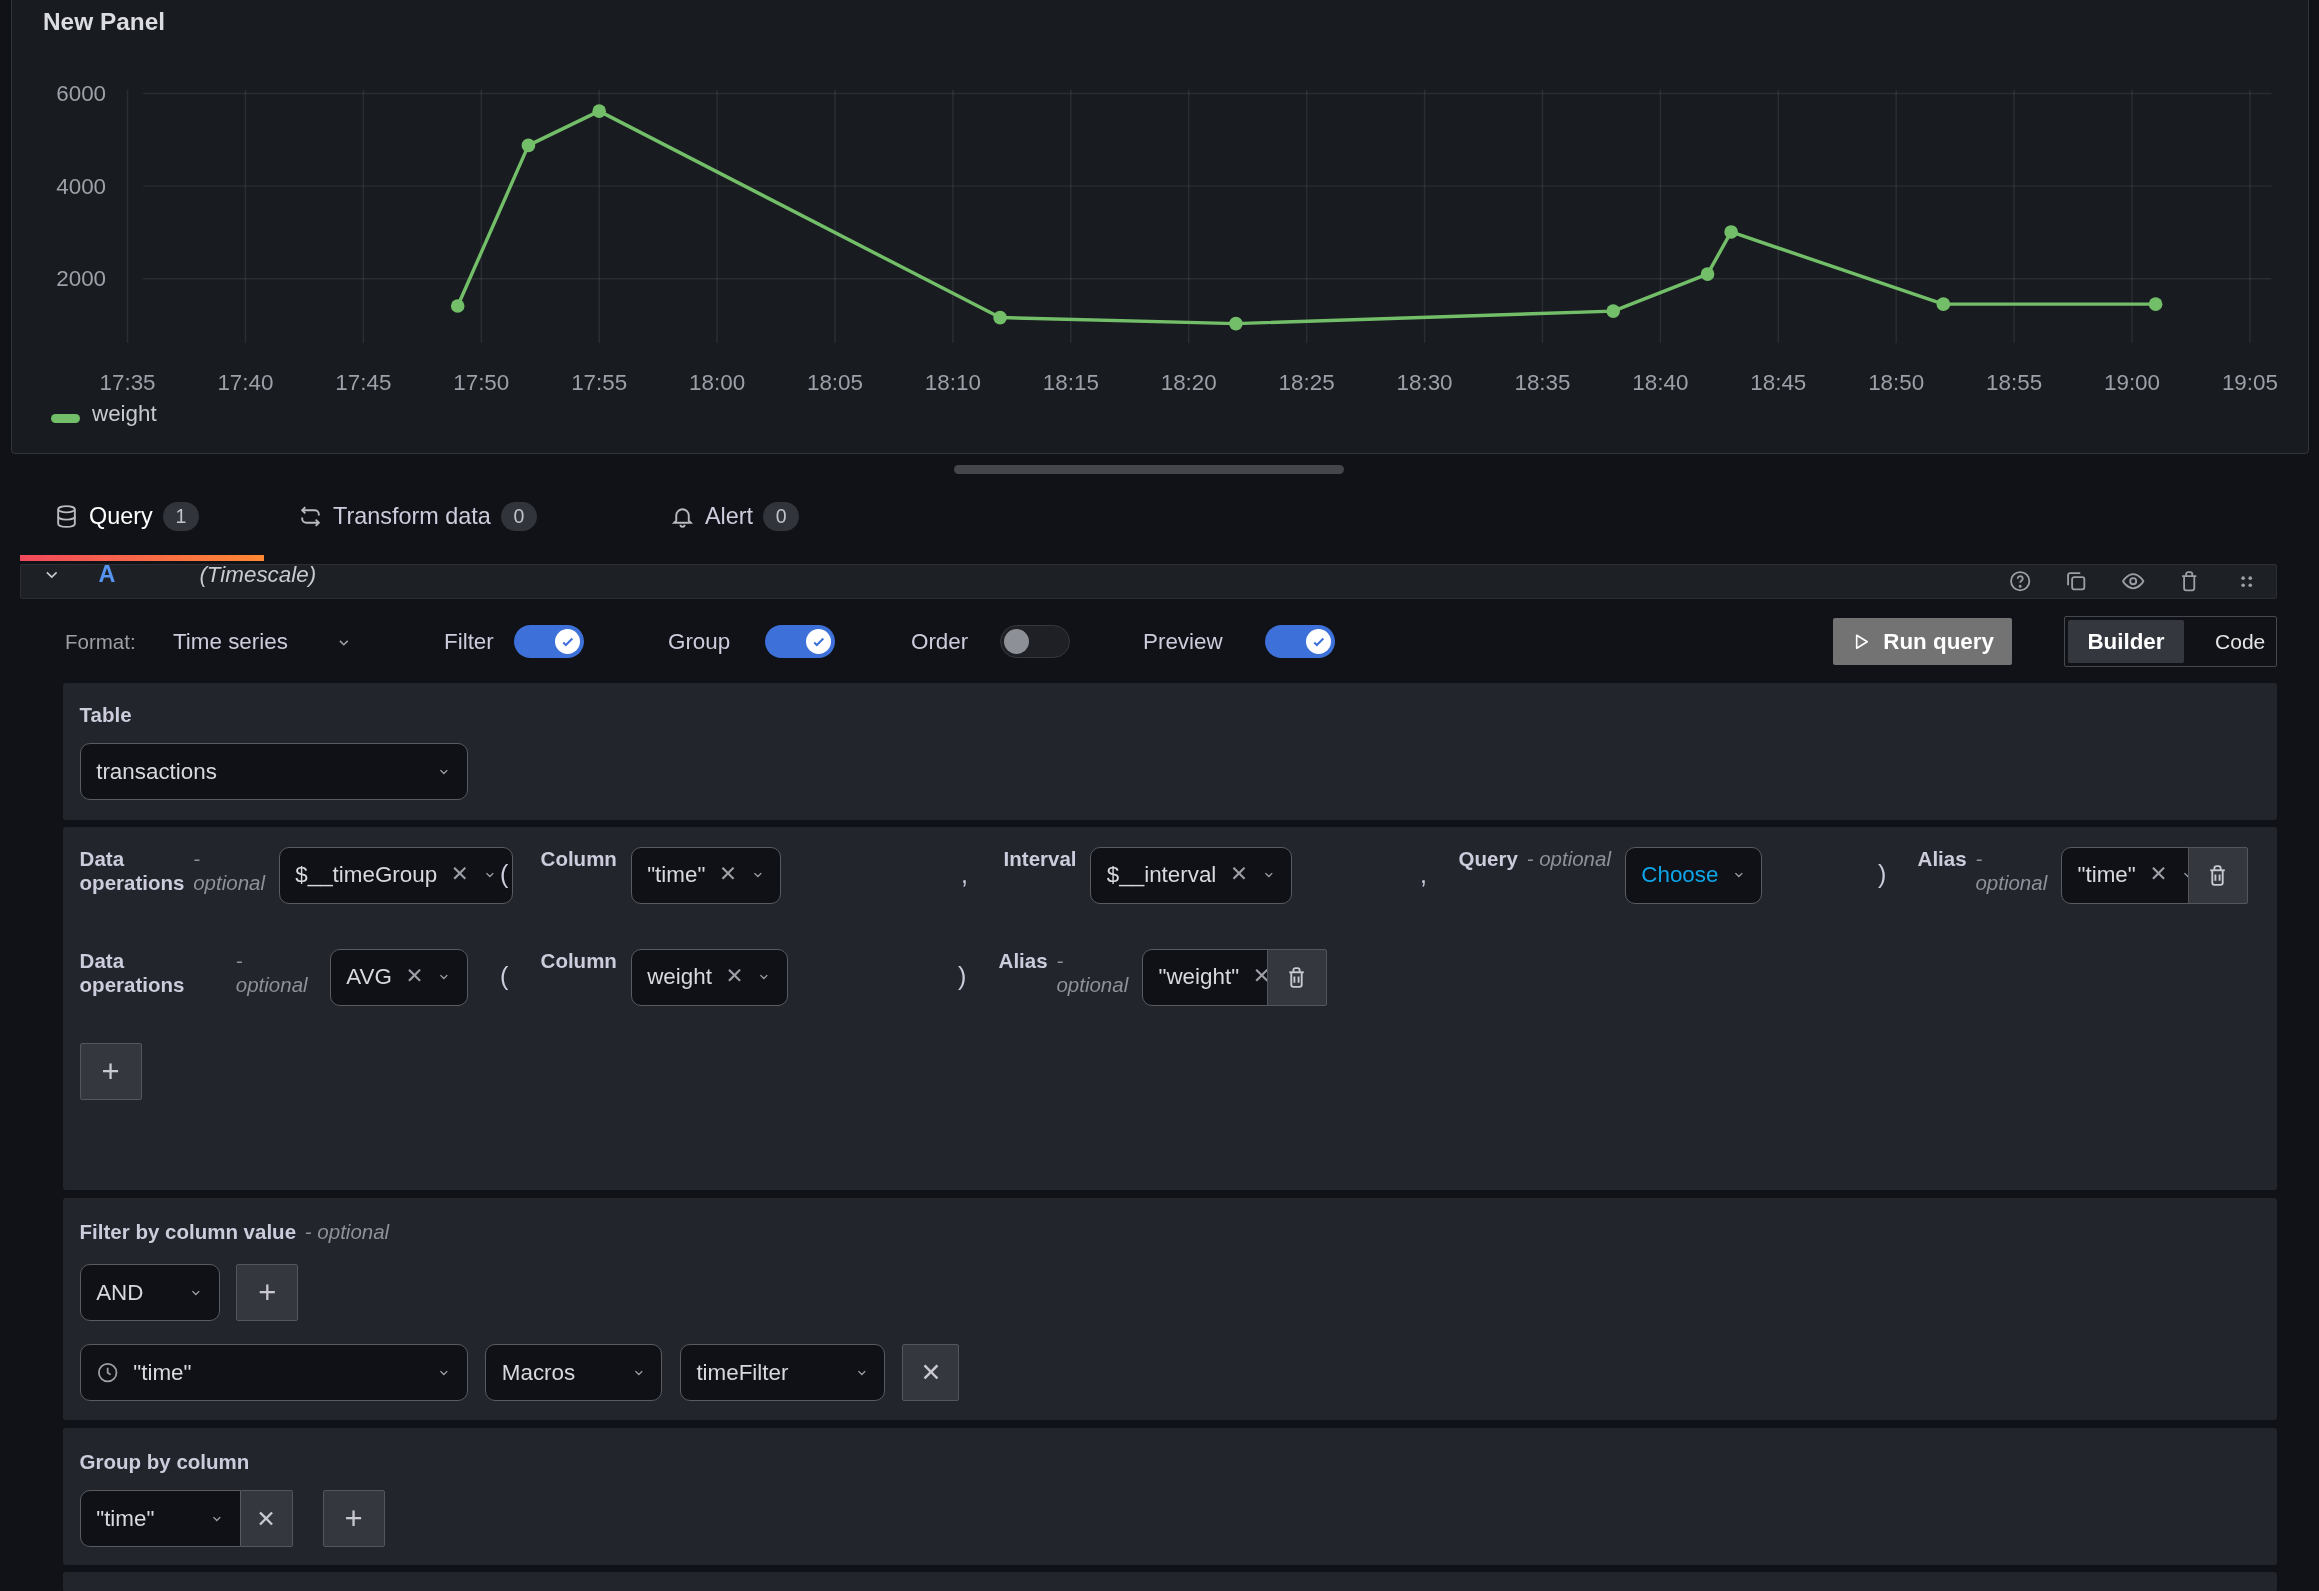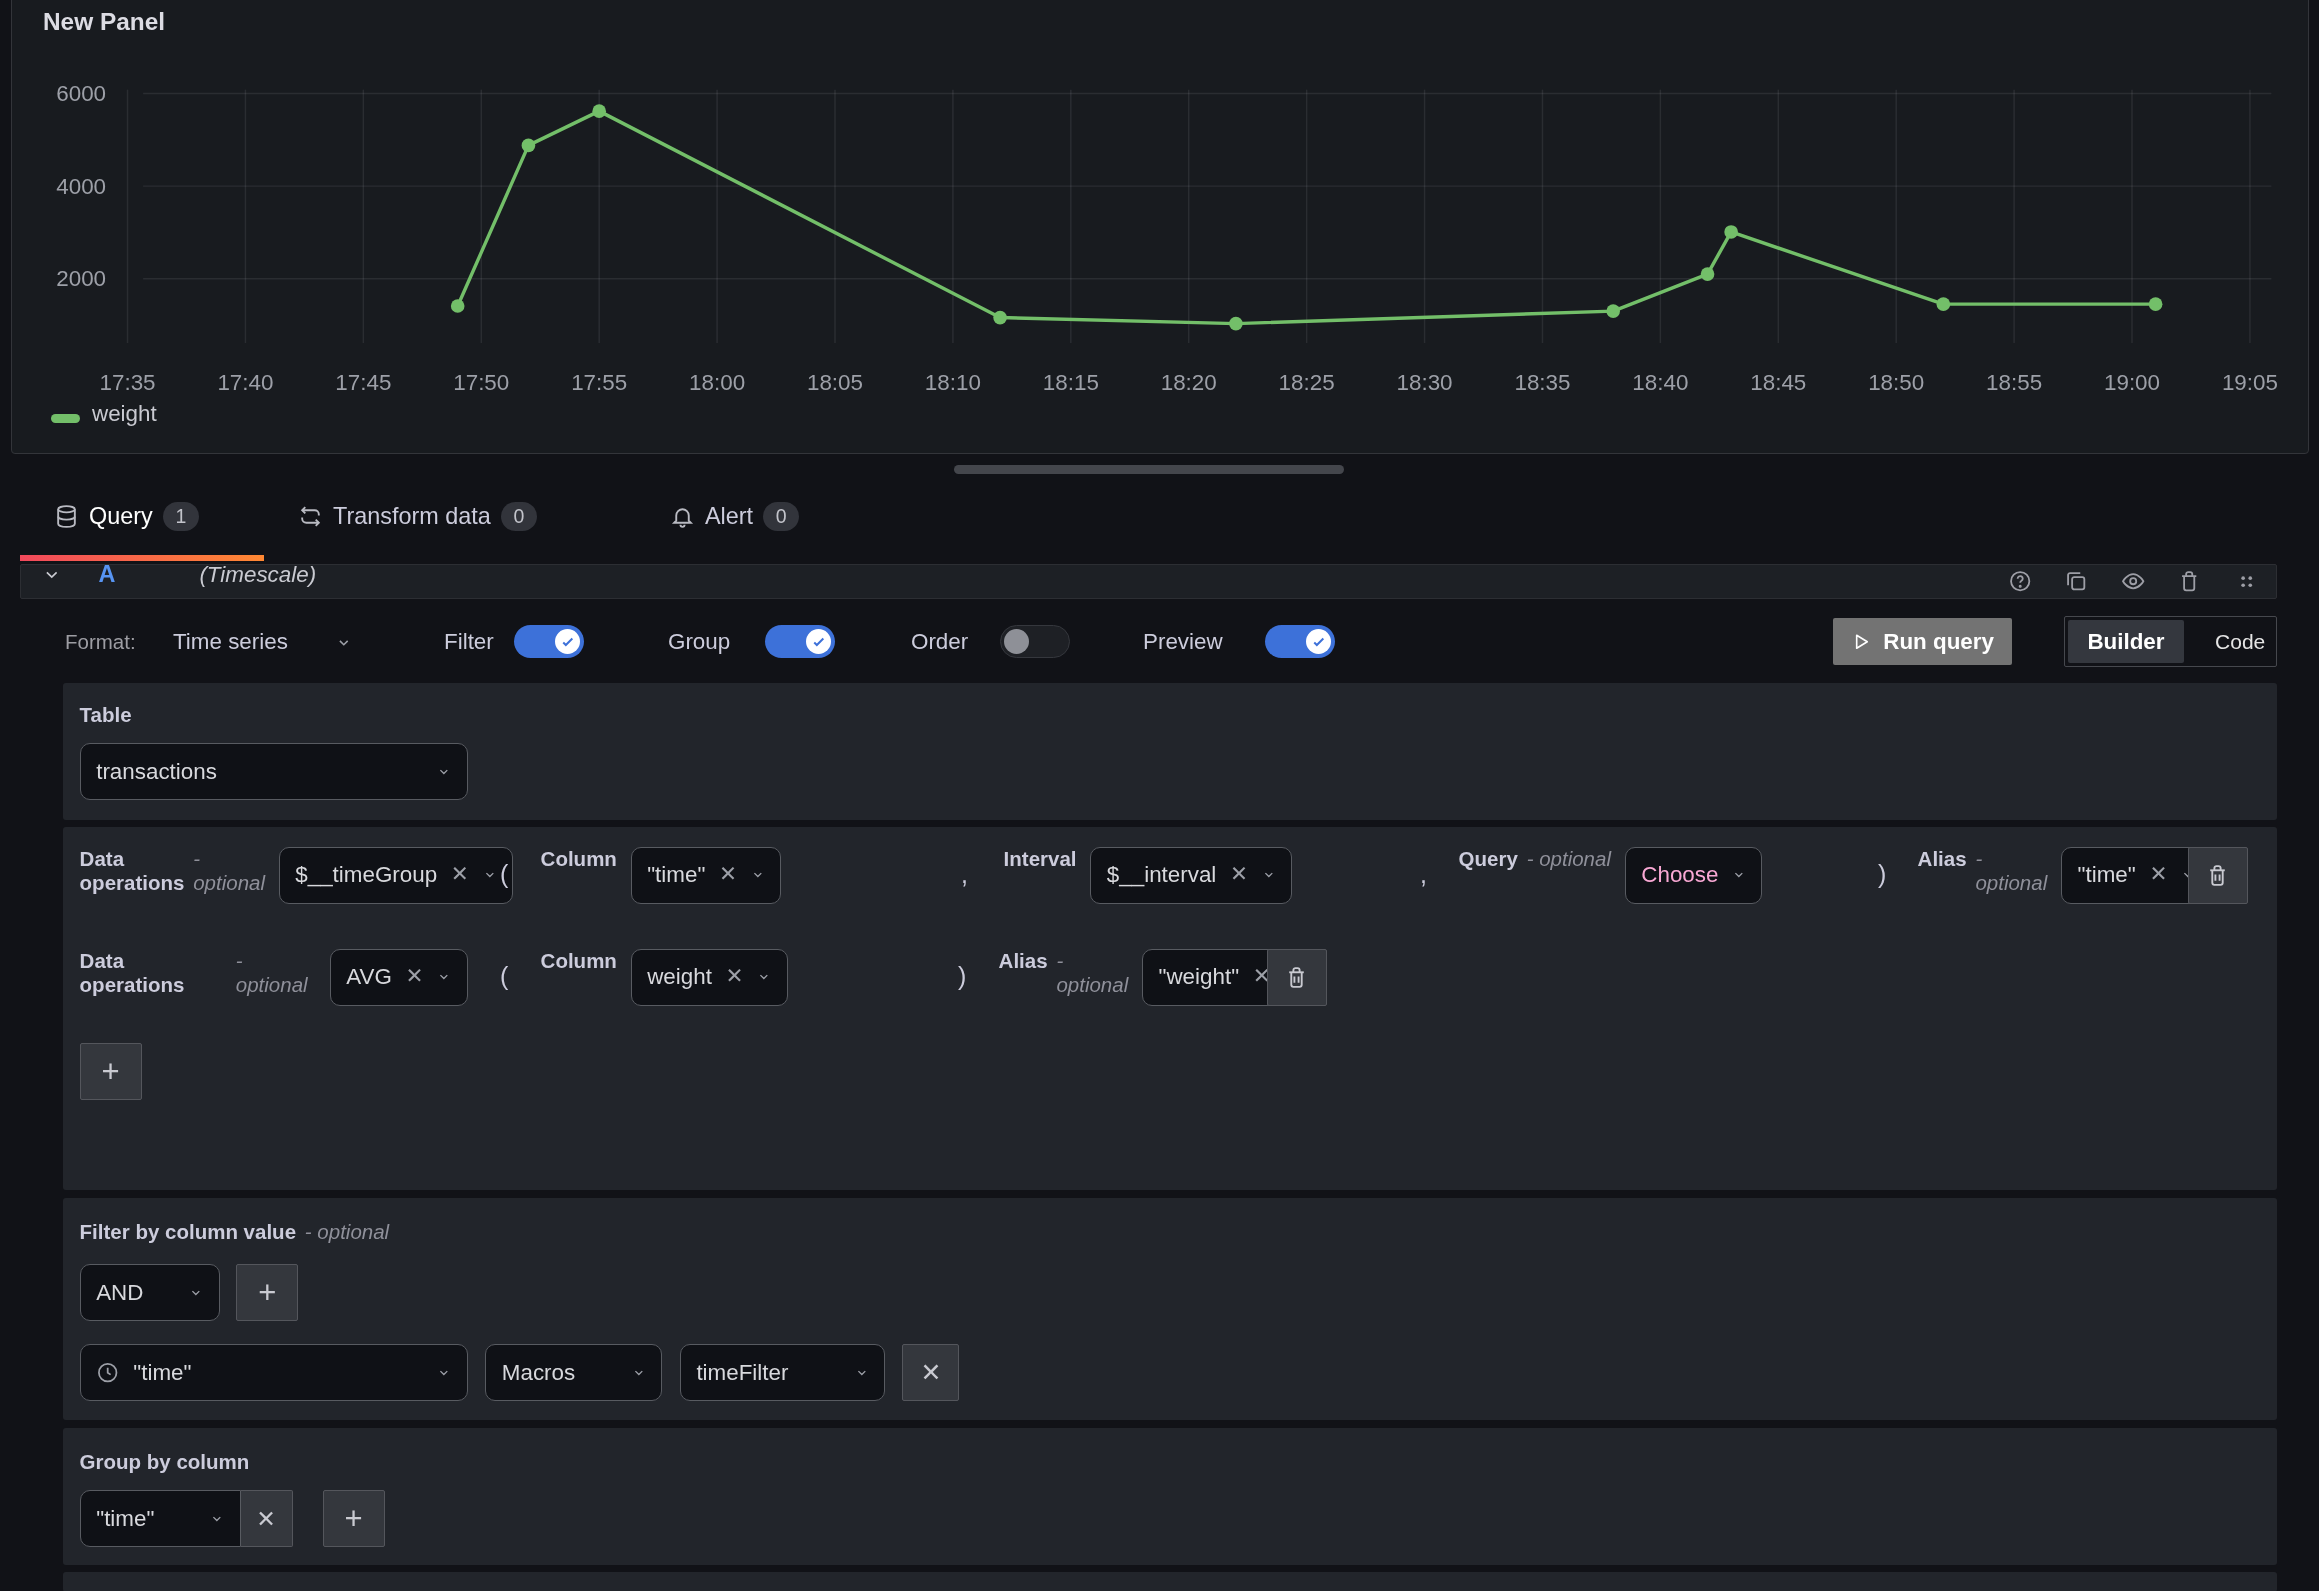--- a/index.html
+++ b/index.html
@@ -56,21 +56,21 @@
   .card{left:63px;width:2214px;background:#22252b;border-radius:2.9px;
         padding:19.5px 0 0 16.6px;box-sizing:border-box}
   .flabel{font-size:20.5px;font-weight:700;color:#ccccdc;height:25px;display:flex;gap:8.8px;align-items:baseline}
   .opt{font-weight:400;font-style:italic;color:#8f909a}
   .field{display:flex;gap:13.7px}
   .op-row{display:flex;align-items:flex-end}
   .select{height:57px;background:#0f1116;border:1px solid #585b61;border-radius:10px;display:flex;
           align-items:center;padding:0 15.6px;box-sizing:border-box;font-size:22.4px;color:#d8d9dd;
           gap:13.7px;cursor:pointer}
   .sel-text{flex:1;white-space:nowrap;overflow:hidden}
-  .sel-text.ph{color:#f9a8d4}
+  .sel-text.ph{color:#0ea5e9}
   .sel-x{color:#9da0a8;font-size:21.5px;line-height:21.5px;cursor:pointer}
   .caret{width:13.7px;height:13.7px;color:#9da0a8;flex:none}
   .btn{height:57px;background:#34373d;border:1px solid #54565c;border-radius:2px;display:flex;
        align-items:center;justify-content:center;color:#c9cad1;cursor:pointer;box-sizing:border-box}
   .btn .bicon{width:25px;height:25px}
   .plus{font-size:31px;font-weight:400;color:#c9cad1;line-height:31px}
   .punct{height:57px;line-height:55px;text-align:center;font-size:25px;color:#ccccdc}
   .joined{display:flex;align-items:stretch}
   .joined .select{border-top-right-radius:0;border-bottom-right-radius:0}
   .joined .btn{border-left:none;border-top-left-radius:0;border-bottom-left-radius:0}

